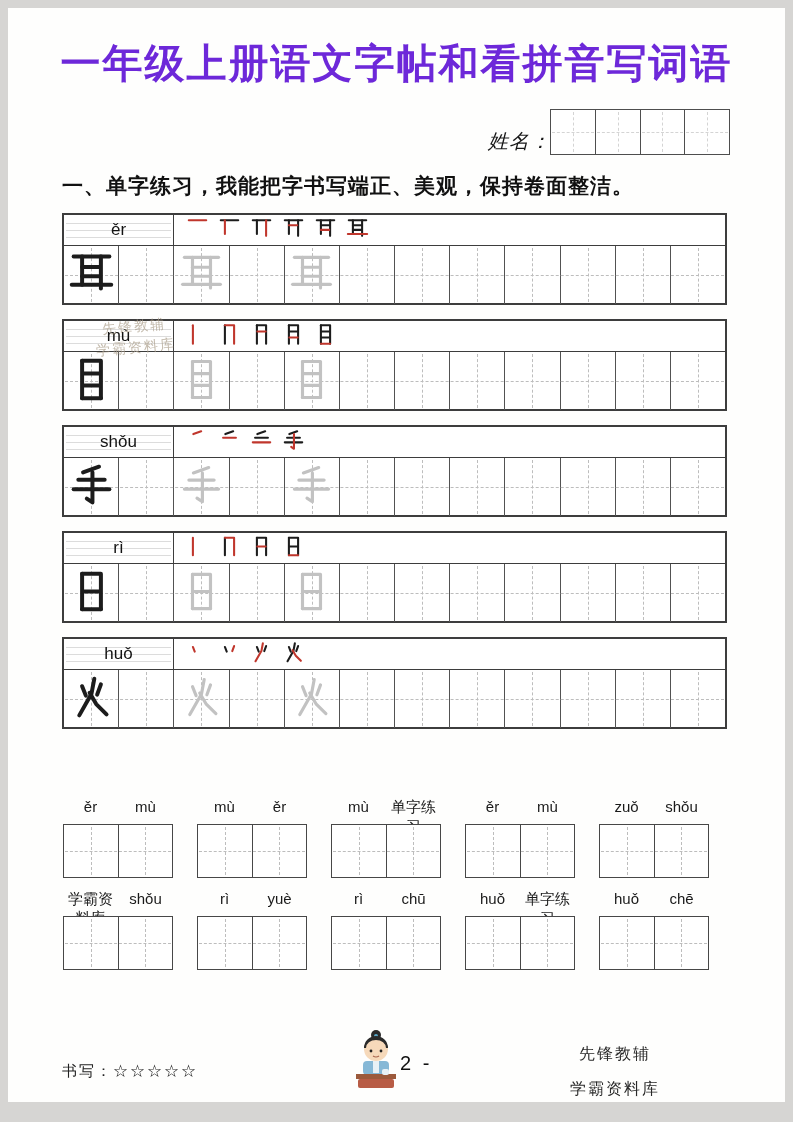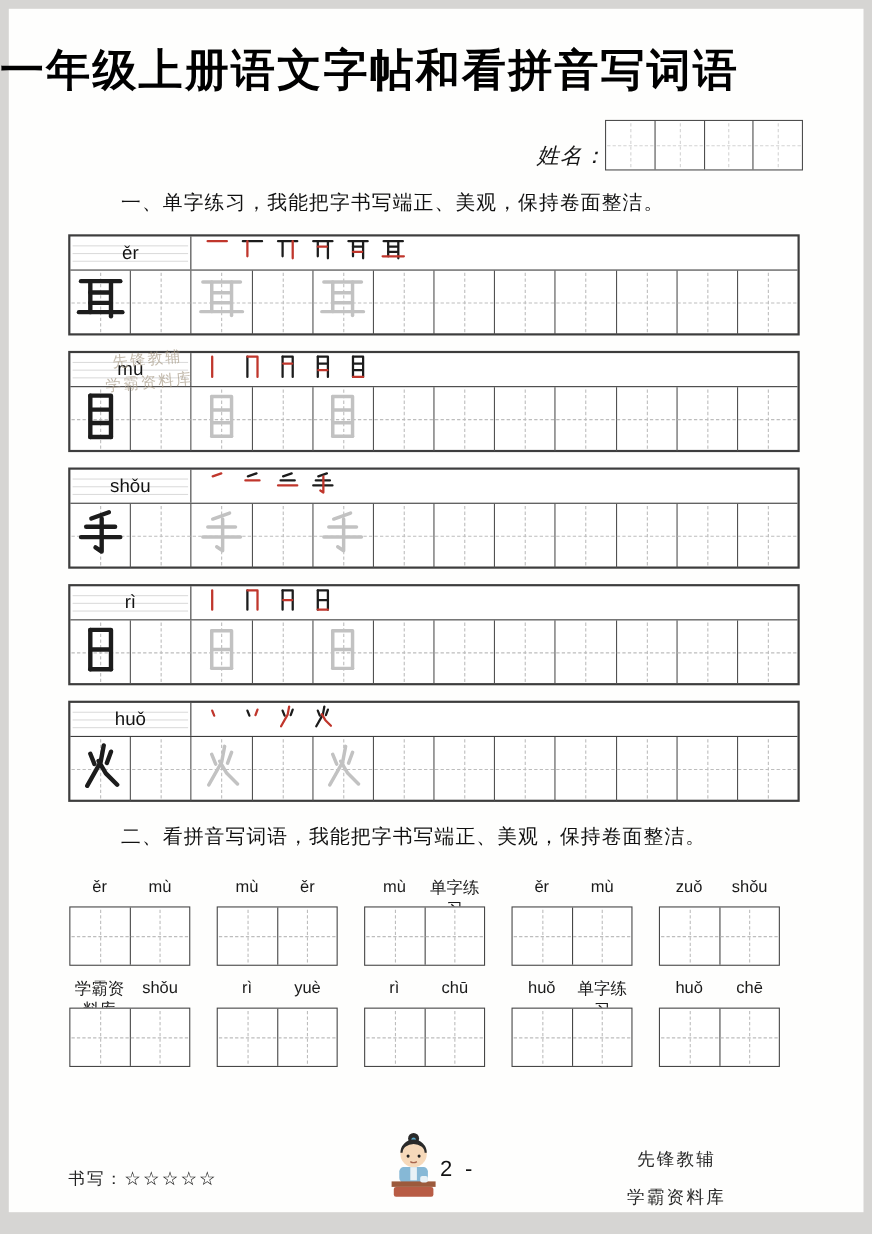--- a/index.html
+++ b/index.html
@@ -1,29 +1,29 @@
 <!DOCTYPE html>
 <html><head>
 <meta charset="utf-8">
 <style>
   html,body{margin:0;padding:0;background:#cfcfcf;font-family:"Liberation Sans",sans-serif;}
   #canvas{position:relative;width:793px;height:1122px;background:#d6d5d3;overflow:hidden;}
   .paper{position:absolute;left:8px;top:8px;width:777px;height:1094px;background:#fefefd;}
   .abs{position:absolute;}
   
-  .title{left:0;top:36px;width:793px;font-family:"DejaVu Serif",serif;
-         font-weight:900;font-size:40px;letter-spacing:2px;color:#000000;}
+  .title{left:0;top:36px;width:793px;text-align:center;font-family:"DejaVu Serif",serif;
+         font-weight:900;font-size:40px;letter-spacing:2px;color:#6d28d9;}
   
   .hdr-text{top:128px;font-size:20px;color:#161616;letter-spacing:1px;}
   .name-grid{left:550px;top:109px;width:180px;height:46px;display:flex;border:1.5px solid #4e4e4e;box-sizing:border-box;background:#fff;}
   .name-cell{position:relative;flex:1;border-right:1px solid #4e4e4e;}
   .name-cell:last-child{border-right:none;}
   .name-cell .vdash,.name-cell .hdash{border-color:#d4d4d4;}
   
-  .sect{font-size:18px;letter-spacing:1px;color:#111;font-weight:400;margin-left:48px;}
+  .sect{font-size:21px;letter-spacing:1px;color:#111;font-weight:700;}
   
   .block{position:absolute;left:62px;width:665px;height:92px;border:2px solid #3d3d3d;box-sizing:border-box;background:#fff;}
   .strip{display:flex;height:30px;border-bottom:1.5px solid #3d3d3d;}
   .pycell{position:relative;width:110px;border-right:1.5px solid #3d3d3d;box-sizing:border-box;}
   .prule{position:absolute;left:2px;right:2px;border-top:1px solid #dcdcdc;}
   .pycell span{position:relative;display:block;text-align:center;font-size:17px;color:#131313;line-height:30px;z-index:2;}
   .steps{flex:1;display:flex;align-items:center;gap:9px;padding-left:12px;}
   .prow{position:relative;display:flex;height:58px;}
   .pcell{position:relative;flex:1;border-right:1px solid #525252;display:flex;align-items:center;justify-content:center;}
   .pcell:last-child{border-right:none;}
@@ -543,21 +543,20 @@
           </div>
         </div>
       </div>
     </div>
 
   <div class="abs wm">
     <div>先锋教辅</div>
     <div>学霸资料库</div>
   </div>
 
-  <div class="abs sect" style="left:62px;top:748px;">二、看拼音写词语，我能把字书写端正、美观，保持卷面整洁。</div>
 
   <div id="words">
       <div class="wgroup" style="left: 63px; top: 798px;">
         <div class="wpy">
           <span>ěr</span>
           <span>mù</span>
         </div>
         <div class="wbox">
           <div class="hdash"></div>
           <div class="wcell">

